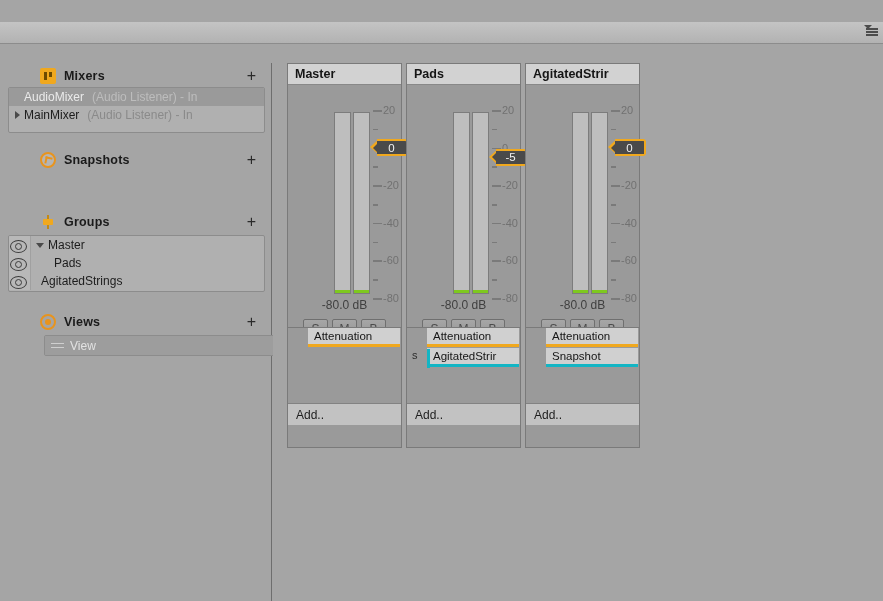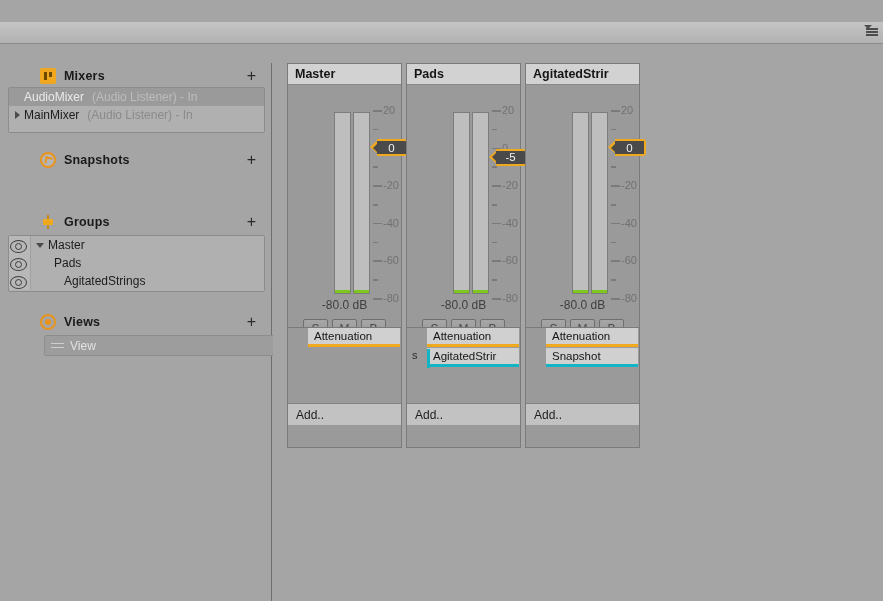--- a/index.html
+++ b/index.html
@@ -374,21 +374,21 @@
       <div class="list-row" style="padding-left:0;">
         <span class="eye-cell">
             <span class="eye"></span>
           </span>
         <span style="margin-left:23px;">Pads</span>
       </div>
       <div class="list-row" style="padding-left:0;">
         <span class="eye-cell">
             <span class="eye"></span>
           </span>
-        <span style="margin-left:33px;">AgitatedStrings</span>
+        <span style="margin-left:10px;">AgitatedStrings</span>
       </div>
     </div>
 
     <div class="section-header" style="top:248px;">
       <span class="sec-icon ic-views"></span>
       <span class="sec-title">Views</span>
       <span class="plus">+</span>
     </div>
     <div class="list-box" style="top:272px; height:21px;margin-left:36px;">
       <div class="view-row">

